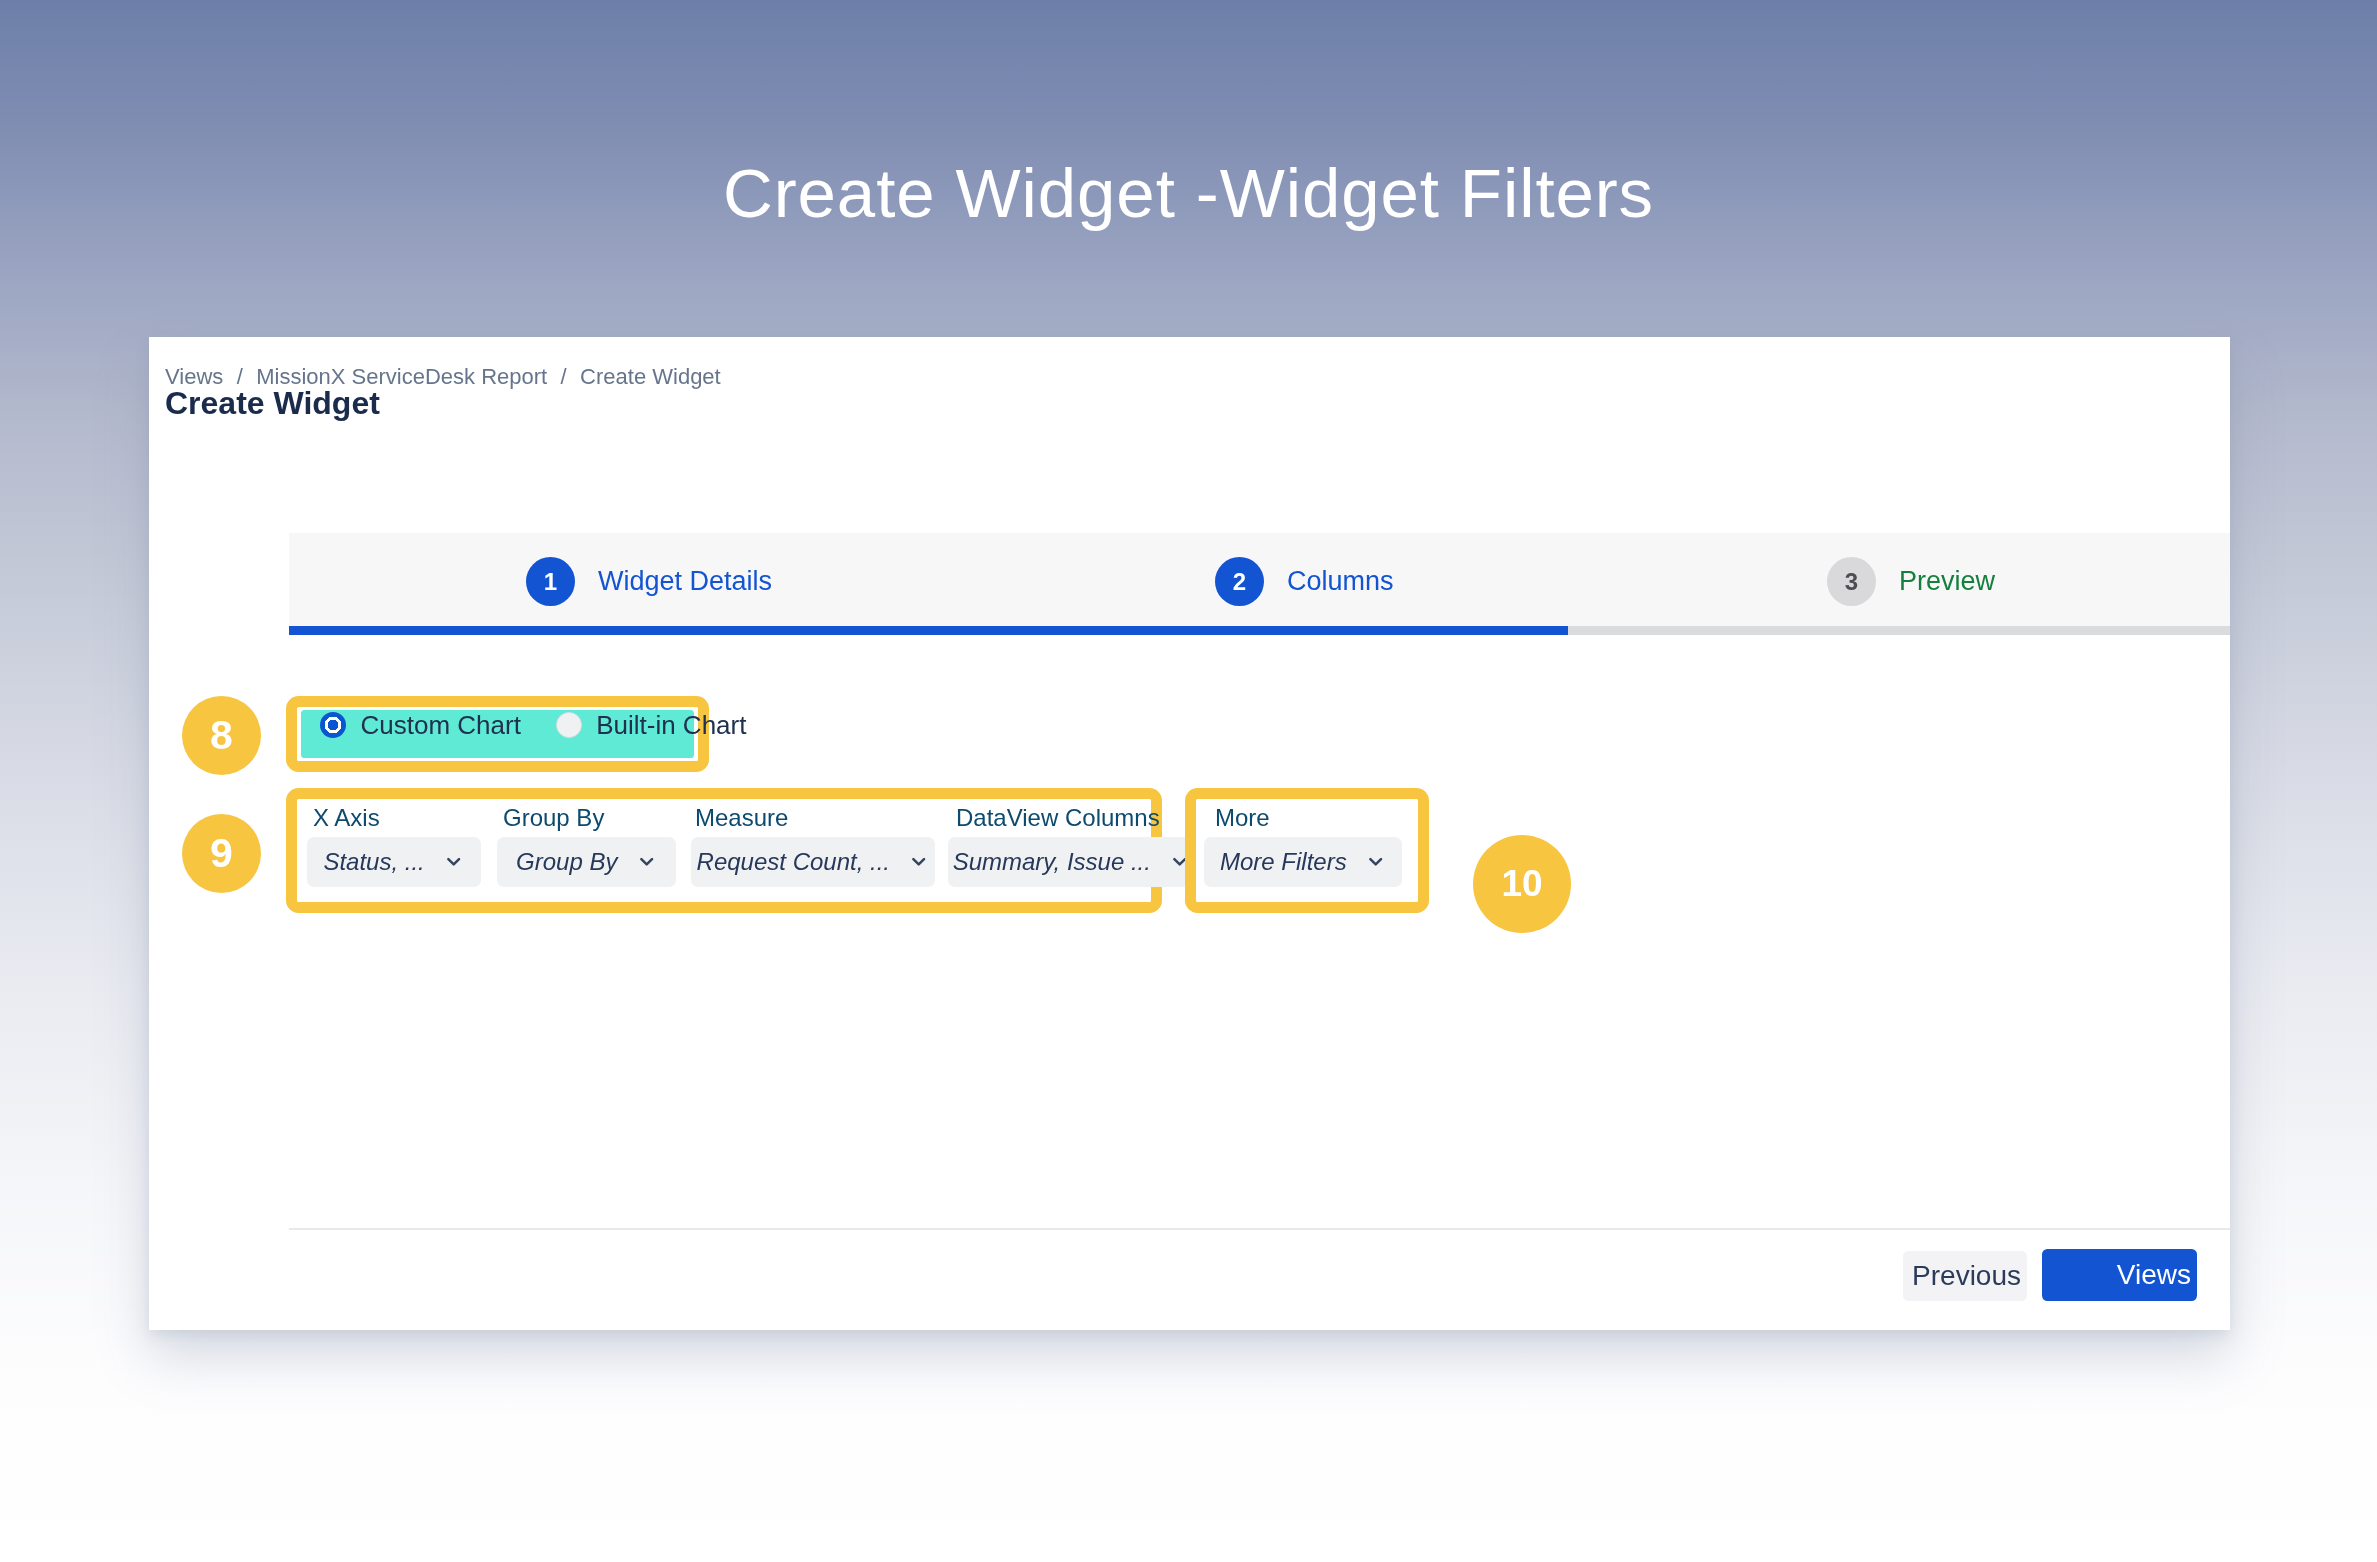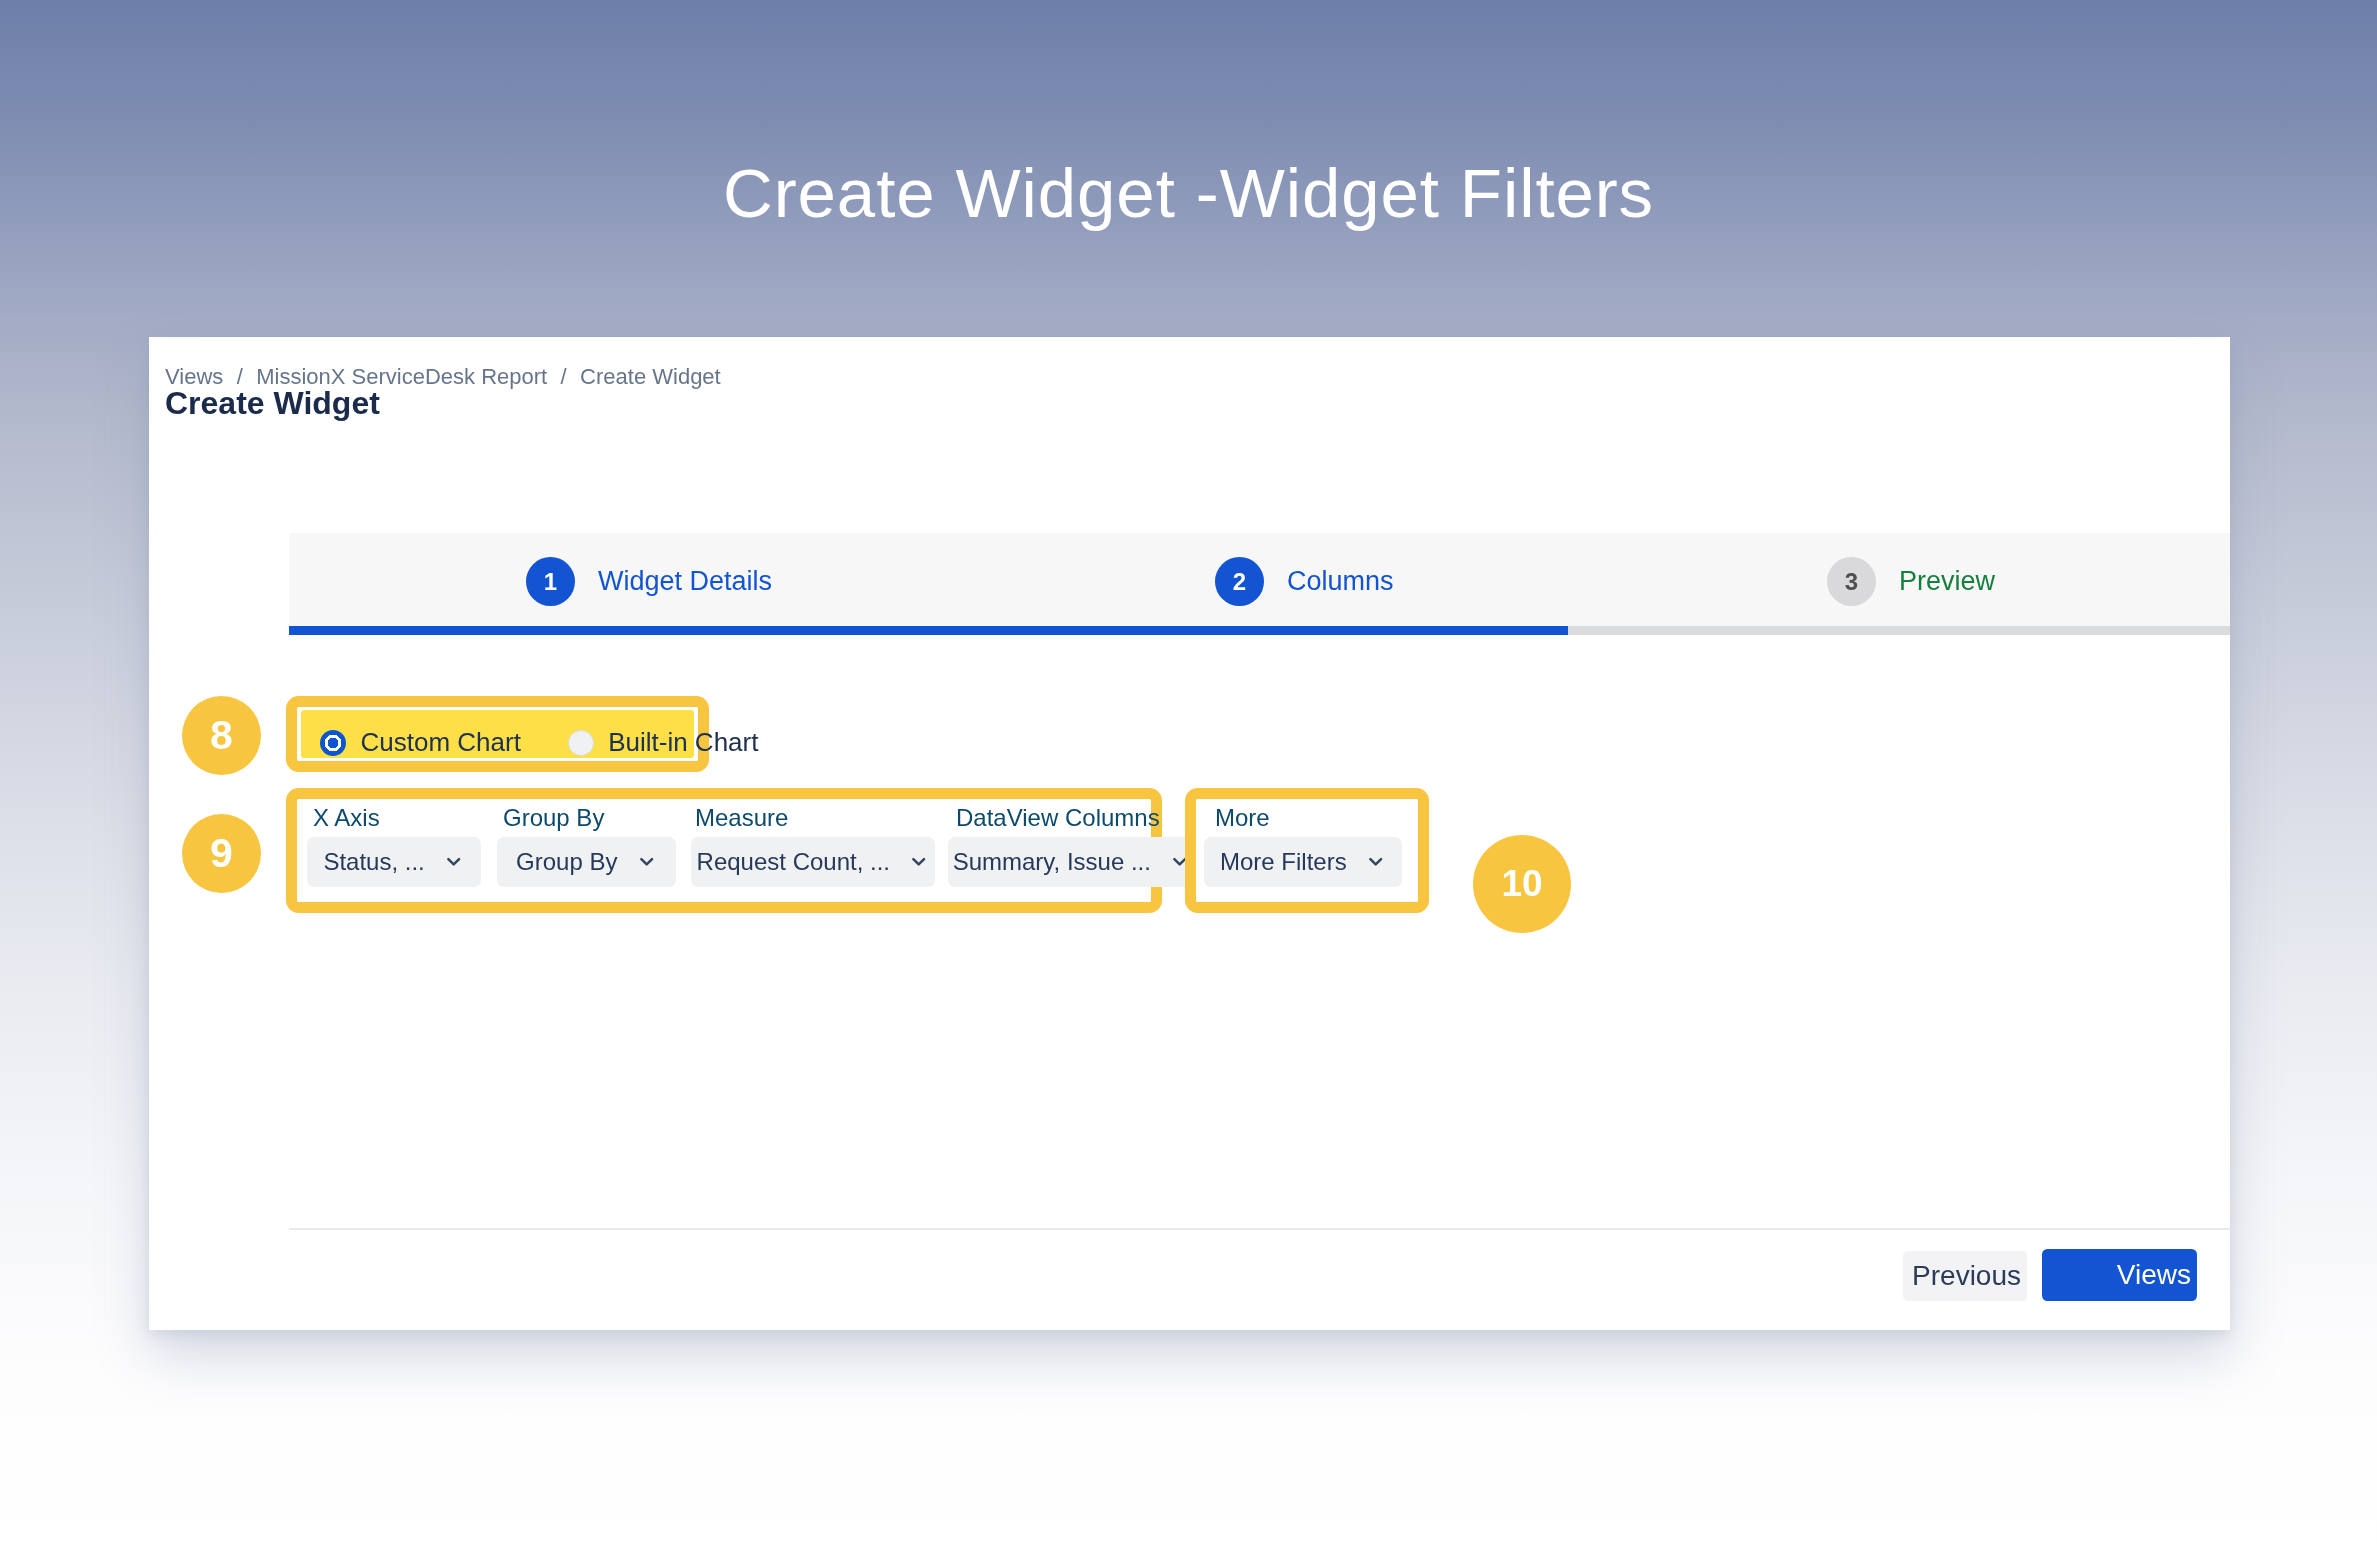--- a/index.html
+++ b/index.html
@@ -41,36 +41,36 @@
   .step-label { font-size: 27px; color: #1254D1; white-space: nowrap; }
   .step-label.upcoming { color: #15803d; }
   
   .annot-box {
     position: absolute; border: 11.6px solid #F7C53F; border-radius: 12.5px;
     background: #ffffff; z-index: 5;
   }
   .box-chart-type { left: 137px; top: 359px; width: 423px; height: 76px; }
   .chart-type-panel {
     position: absolute; left: 3.6px; right: 3.6px; top: 2.7px; bottom: 2.7px;
-    background: #fde047; border-radius: 3.6px;
-    display: flex; align-items: flex-end; padding-left: 19.6px; gap: 24px;
+    background: #5eead4; border-radius: 3.6px;
+    display: flex; align-items: flex-start; padding-left: 19.6px; gap: 12px;
   }
   .radio-opt { display: flex; align-items: center; gap: 14.3px; font-size: 26px; color: #20314F; cursor: pointer; white-space: nowrap; }
   .radio-opt.second { margin-left: 23px; }
   .radio { width: 26px; height: 26px; border-radius: 50%; flex: 0 0 auto; }
   .radio.on { background: radial-gradient(circle at center, #0C55D0 0 5.4px, #ffffff 5.4px 8.5px, #0C55D0 8.5px 100%); }
   .radio.off { background: #F0F1F3; border: 1.8px solid #DADDE2; }
   .box-filters { left: 137px; top: 451px; width: 876px; height: 125px; }
   .box-more { left: 1036px; top: 451px; width: 244px; height: 125px; }
   .f-label { position: absolute; top: 5.4px; font-size: 24px; color: #0c4a6e; white-space: nowrap; }
   .dd {
     position: absolute; top: 38px; height: 50px; border: none; border-radius: 7.1px;
     background: #F0F1F3; color: #27395B; font-size: 24px; font-family: inherit;
     display: flex; align-items: center; justify-content: center; gap: 18px;
-    cursor: pointer; white-space: nowrap; padding: 0;
+    cursor: pointer; white-space: nowrap; padding: 0; font-style: italic;
   }
   .chev { display: flex; align-items: center; }
   .chev.overlay-top { position: relative; z-index: 7; }
   
   .divider { position: absolute; left: 140px; top: 891px; width: 1941px; height: 1.8px; background: #E8E9EB; }
   .btn { position: absolute; border: none; border-radius: 5.4px; font-size: 28px; font-family: Liberation Sans, sans-serif; cursor: pointer; text-align: right; }
   .btn-prev { left: 1754px; top: 914px; width: 124px; height: 50px; background: #F3F3F5; color: #2B3C5B; }
   .btn-next { left: 1893px; top: 912px; width: 155px; height: 52px; background: #1254D1; color: #ffffff; }
   
   .badge {

